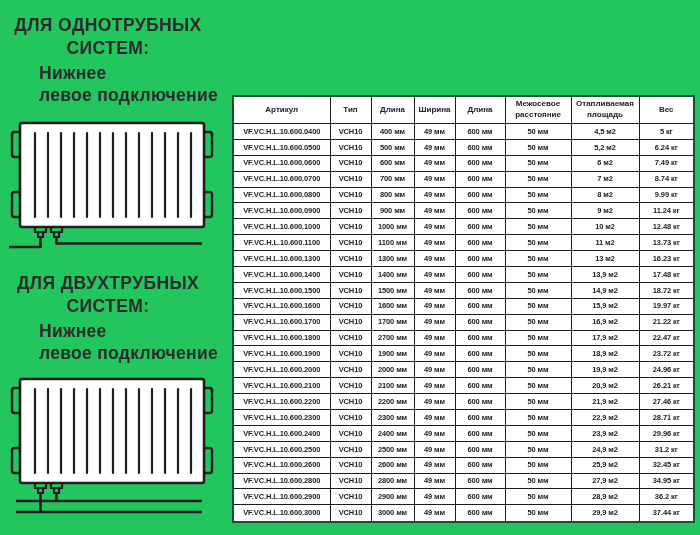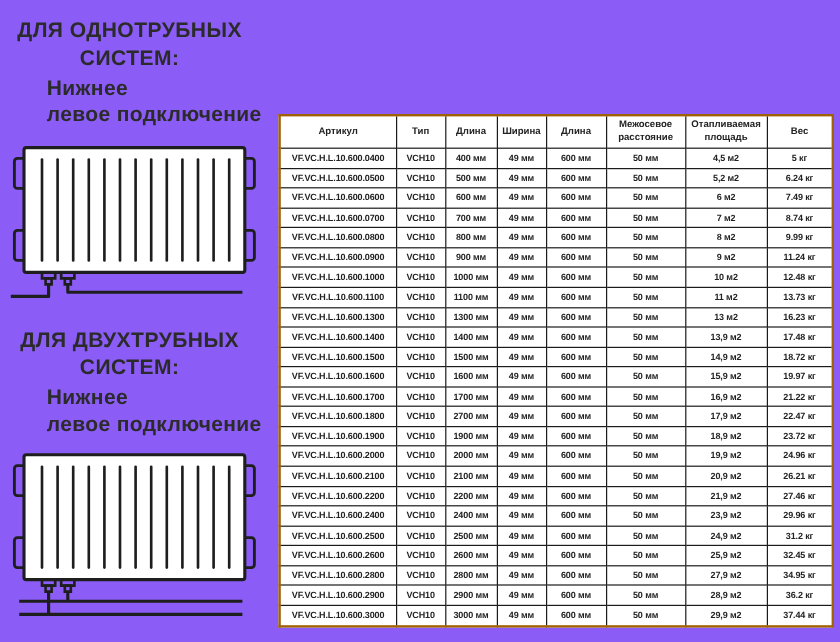--- a/index.html
+++ b/index.html
@@ -6,21 +6,21 @@
   body {
     width: 700px; height: 535px;
     background: #ffffff;
     font-family: "Liberation Sans", "DejaVu Sans", sans-serif;
     overflow: hidden;
     position: relative;
   }
   .canvas {
     position: absolute; left: 0; top: 0;
     width: 700px; height: 535px;
-    background: #8b5cf6;
+    background: #22c55e;
   }
   
   .left-col { position: absolute; left: 6px; top: 0; width: 214px; height: 535px; }
   .sec-heading {
     position: absolute; left: 0; width: 204px;
     text-align: center;
     font-weight: bold;
     font-size: 17.5px;
     line-height: 1.34;
     letter-spacing: 0.4px;
@@ -44,21 +44,21 @@
   .s2-svg     { position: absolute; left: 2px; top: 372px; }
   .diagram-svg * { vector-effect: non-scaling-stroke; }
 
   
   .spec-table {
     position: absolute; left: 232px; top: 95px;
     width: 461px; height: 428px;
     border-collapse: collapse;
     table-layout: fixed;
     background: #ffffff;
-    border: 2px solid #a16207;
+    border: 2px solid #14532d;
   }
   .spec-table th, .spec-table td {
     border: 1px solid #1b1b1b;
     text-align: center;
     vertical-align: middle;
     font-weight: bold;
     color: #222222;
     padding: 0 1px;
     overflow: hidden;
     white-space: normal;
@@ -376,20 +376,30 @@
           <td>VF.VC.H.L.10.600.2200</td>
           <td>VCH10</td>
           <td>2200 мм</td>
           <td>49 мм</td>
           <td>600 мм</td>
           <td>50 мм</td>
           <td>21,9 м2</td>
           <td>27.46 кг</td>
         </tr>
         <tr>
+          <td>VF.VC.H.L.10.600.2300</td>
+          <td>VCH10</td>
+          <td>2300 мм</td>
+          <td>49 мм</td>
+          <td>600 мм</td>
+          <td>50 мм</td>
+          <td>22,9 м2</td>
+          <td>28.71 кг</td>
+        </tr>
+        <tr>
           <td>VF.VC.H.L.10.600.2400</td>
           <td>VCH10</td>
           <td>2400 мм</td>
           <td>49 мм</td>
           <td>600 мм</td>
           <td>50 мм</td>
           <td>23,9 м2</td>
           <td>29.96 кг</td>
         </tr>
         <tr>

